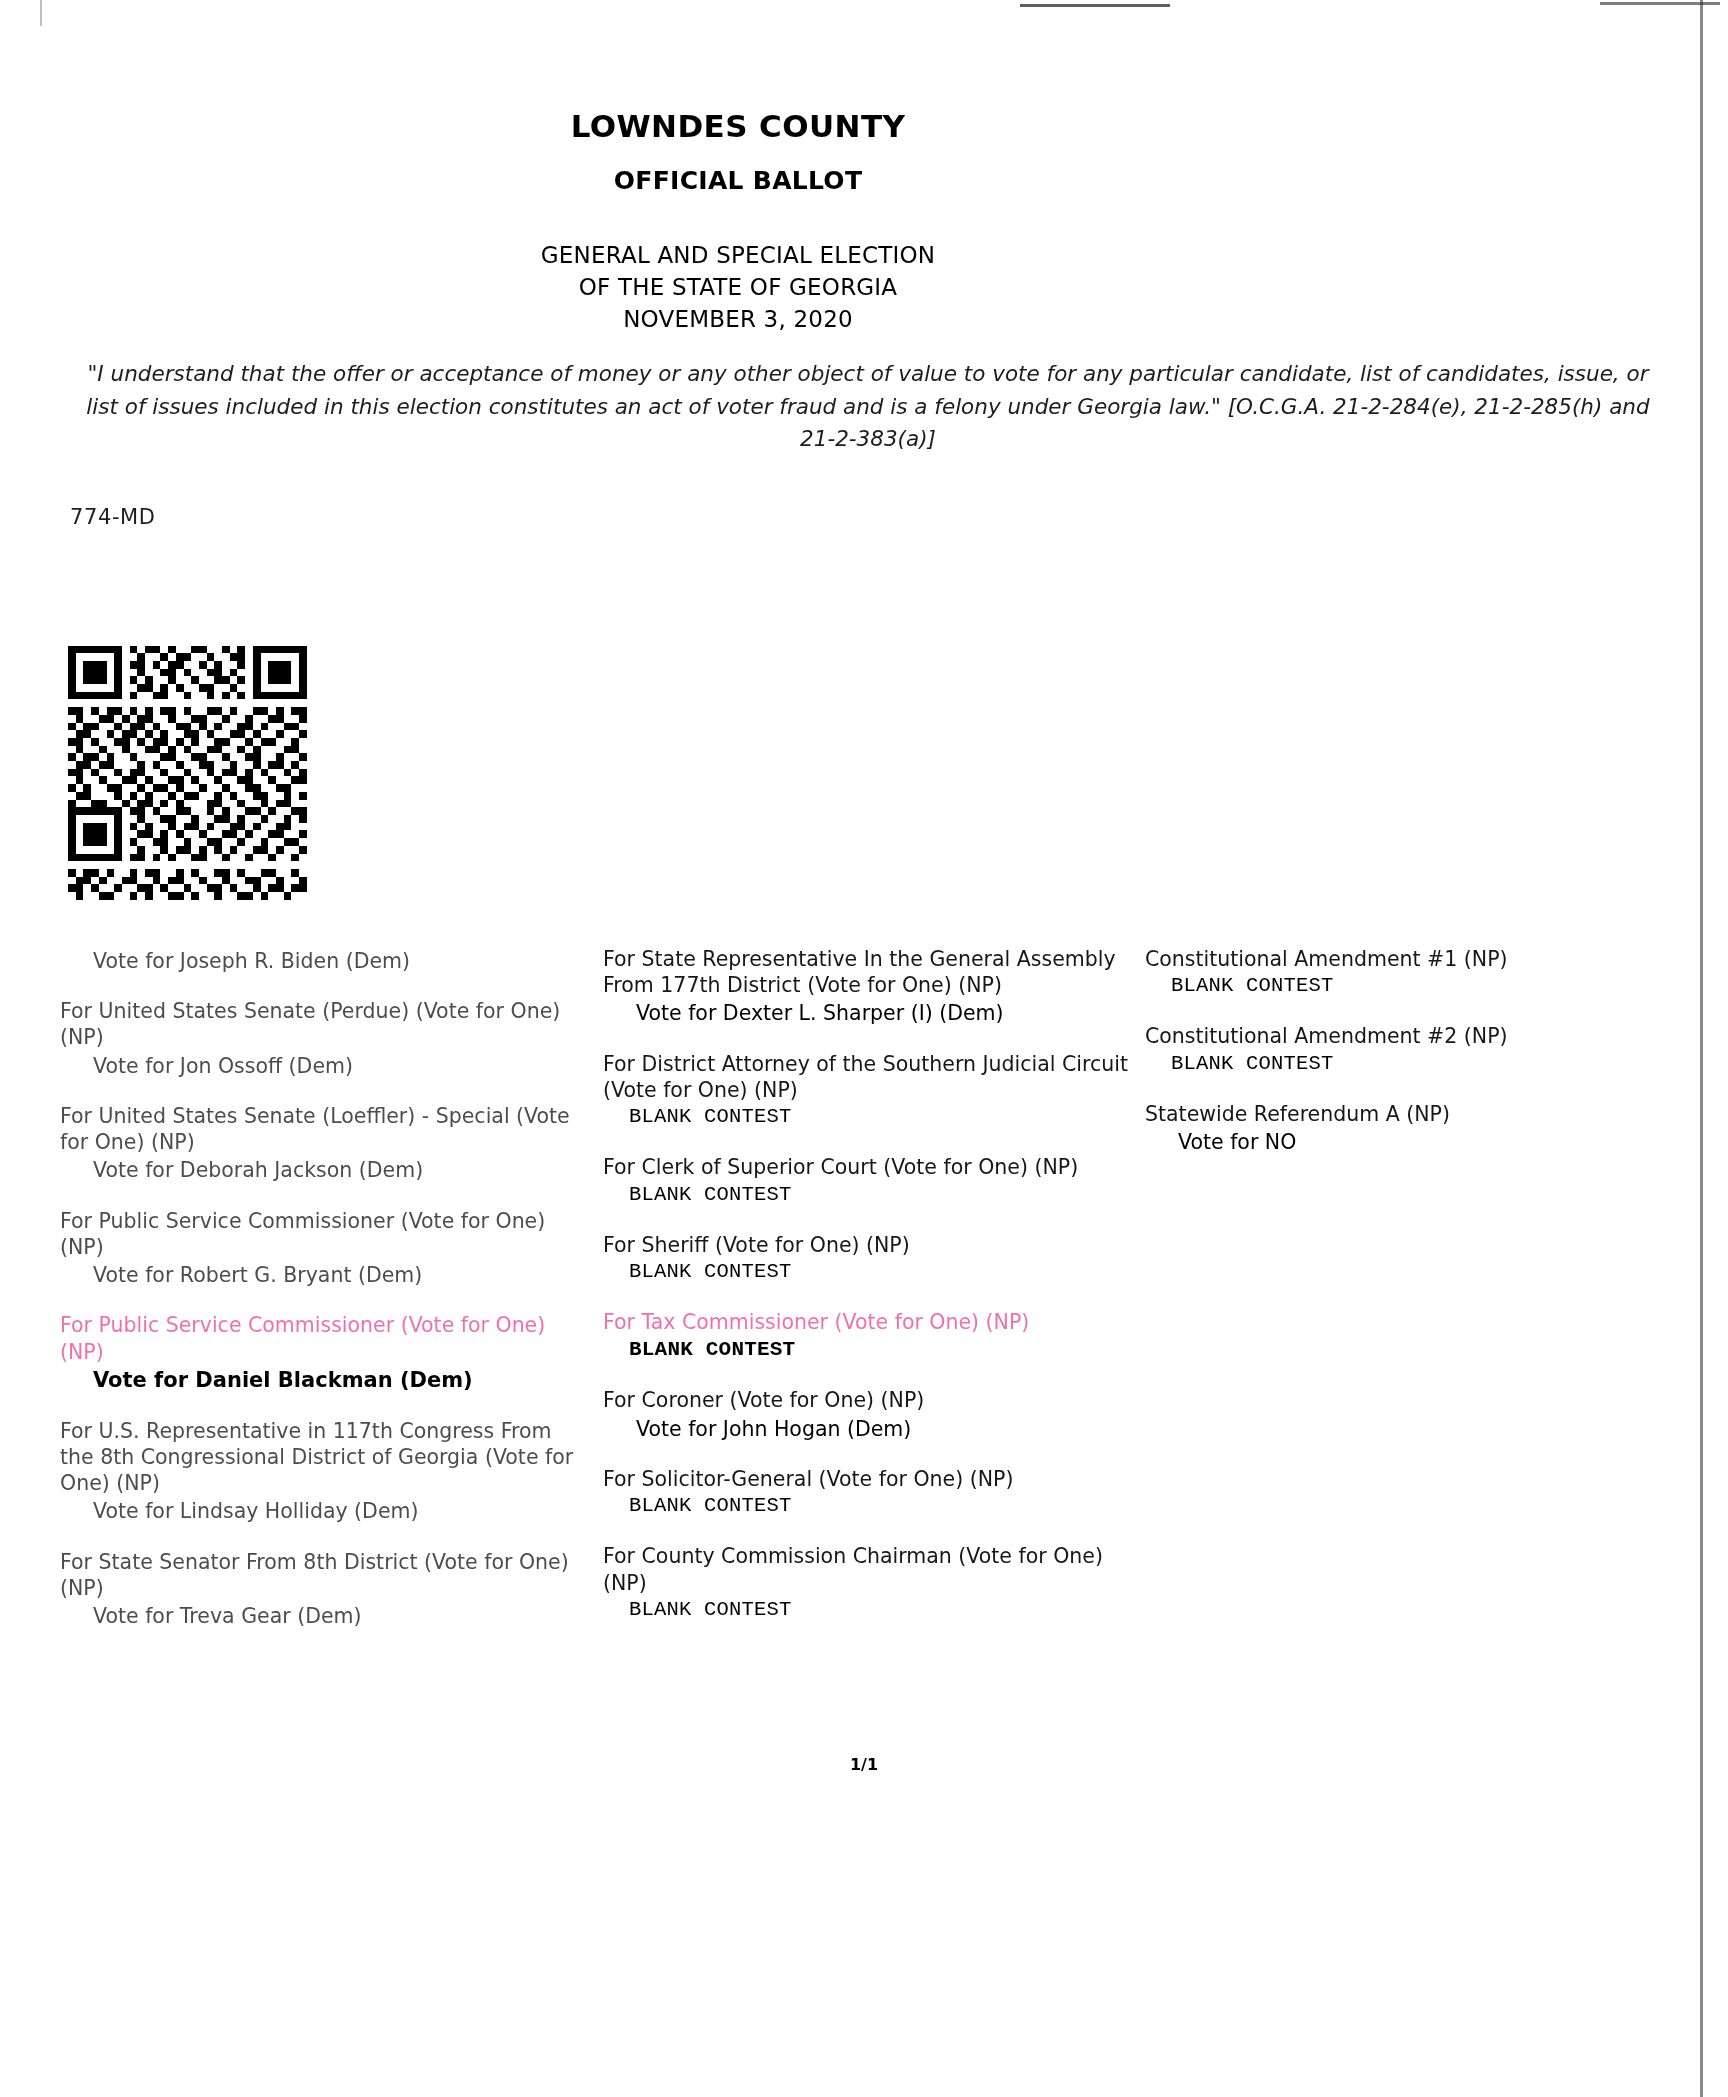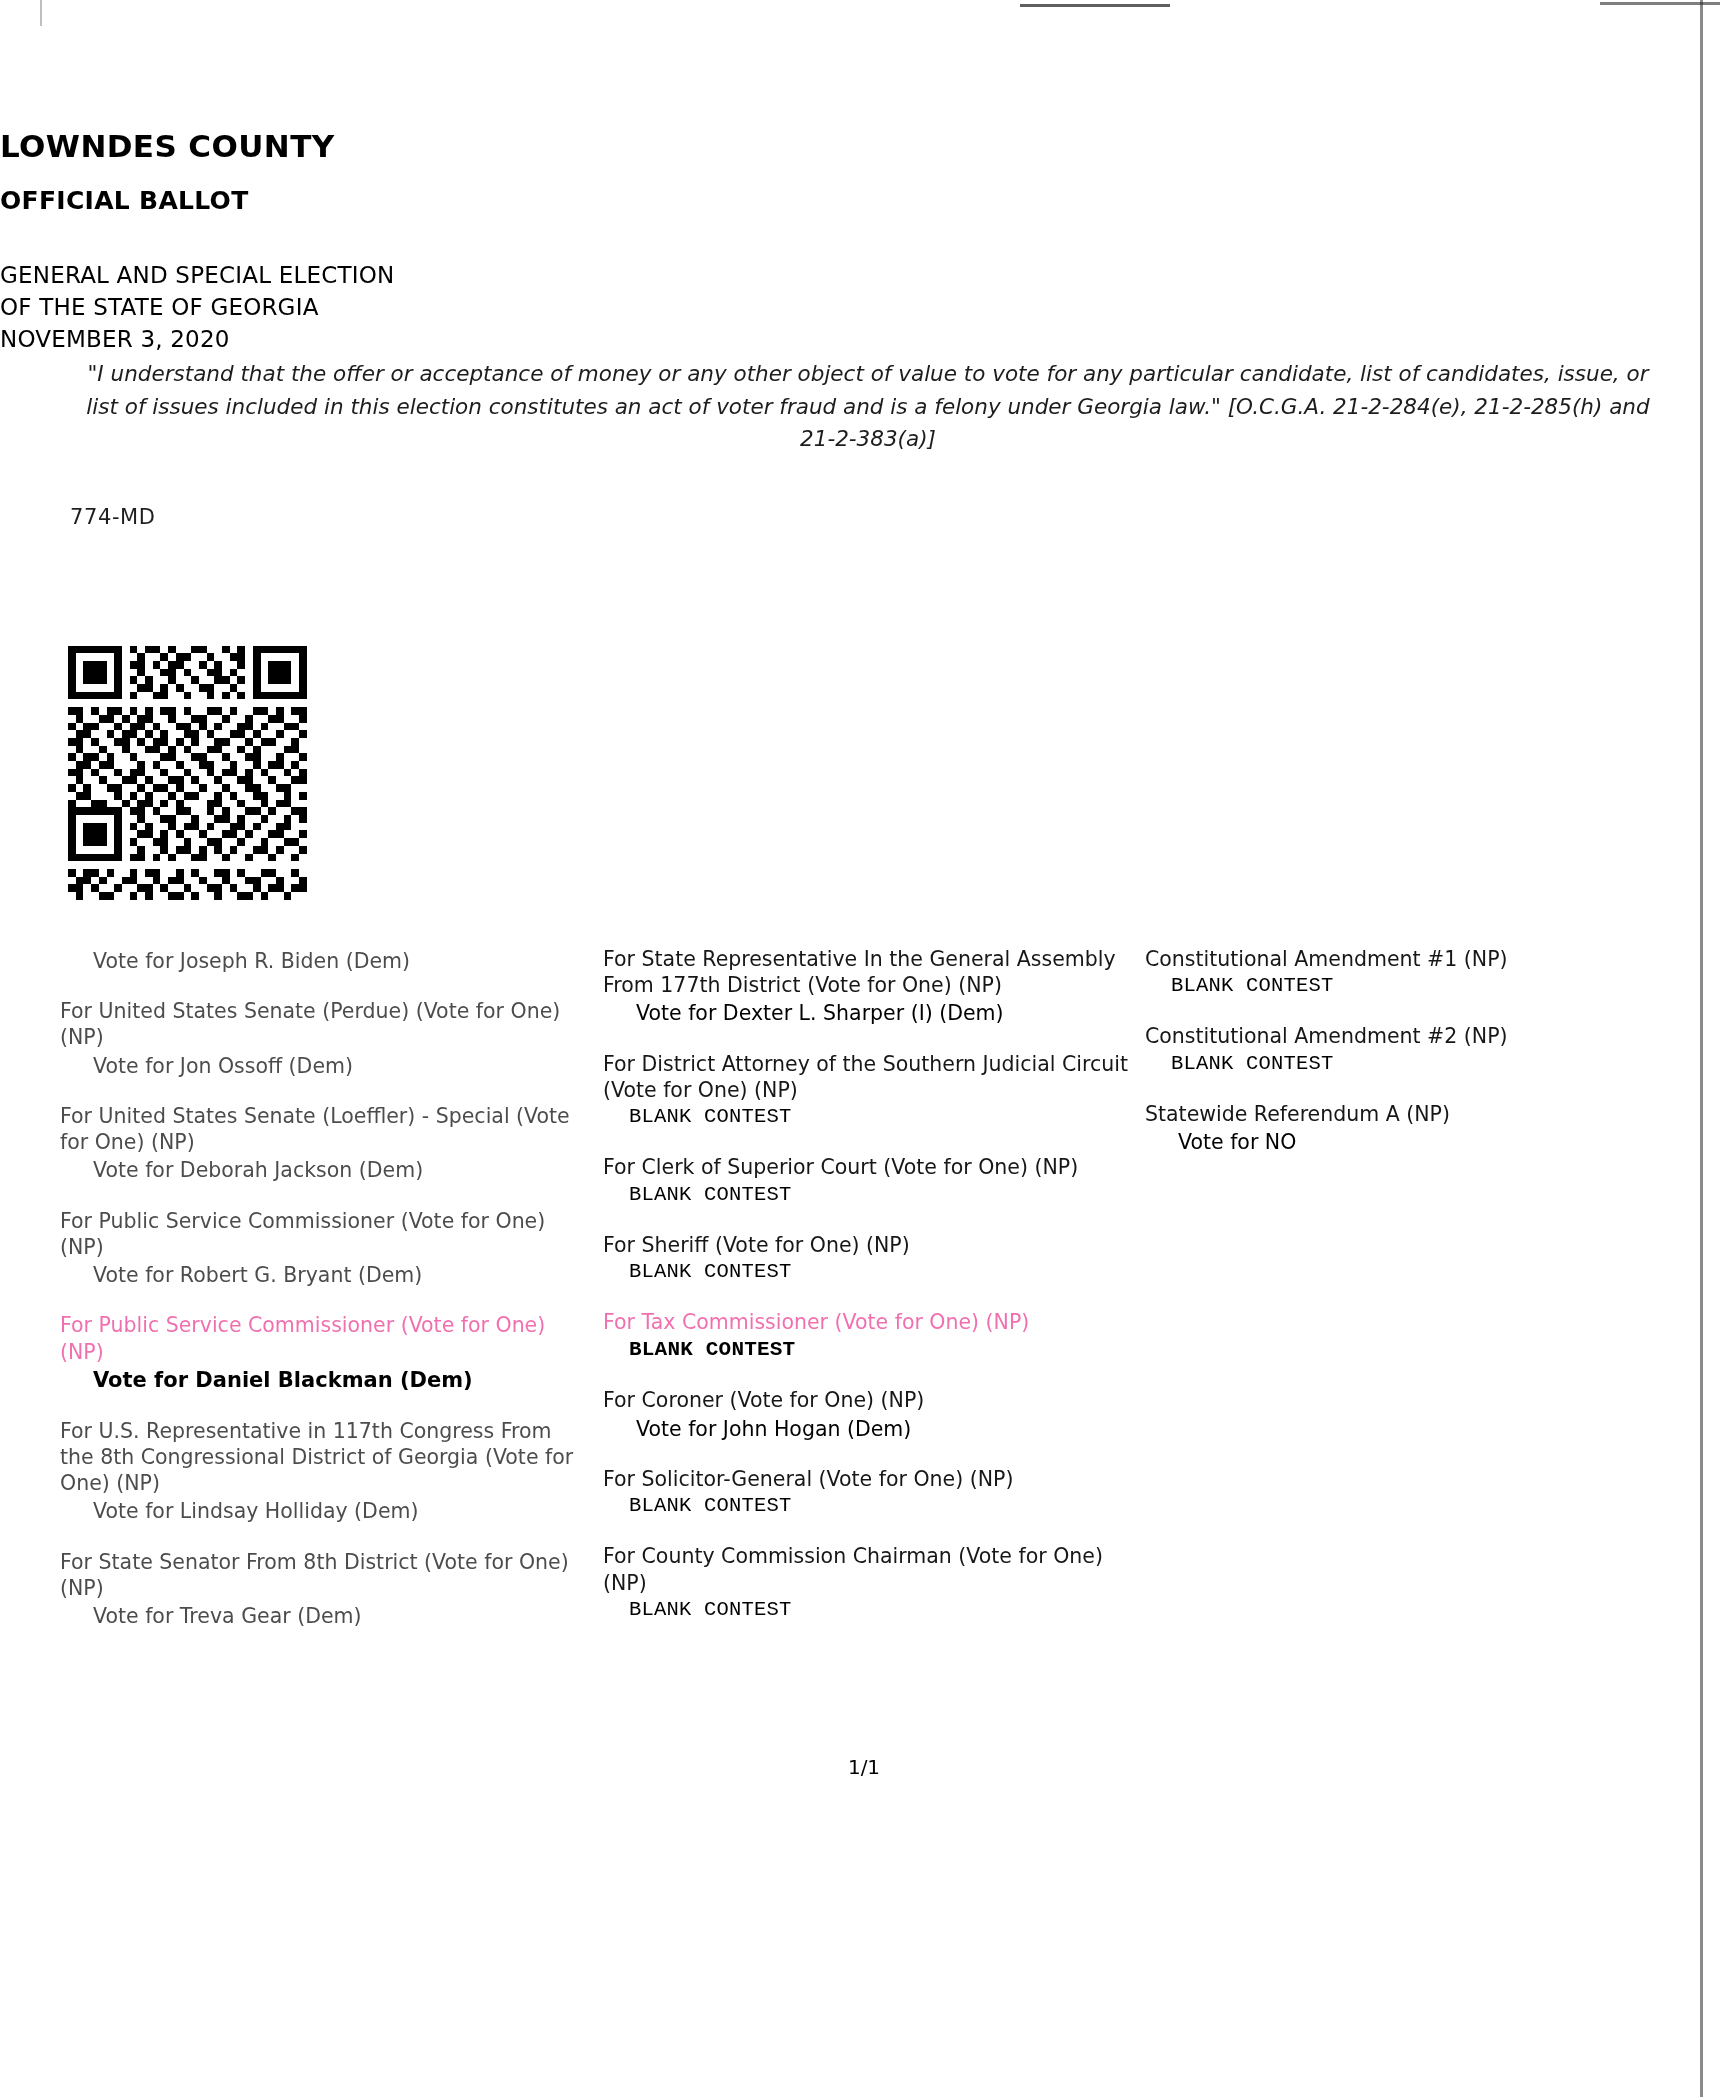--- a/index.html
+++ b/index.html
@@ -27,22 +27,23 @@
     background: #2a2a2a;
   }
   .edge-top-1 { left: 1020px; top: 4px; width: 150px; height: 3px; opacity: .75; }
   .edge-top-2 { left: 1600px; top: 2px; width: 120px; height: 3px; opacity: .6; }
   .edge-right { left: 1700px; top: 0px; width: 3px; height: 2097px; opacity: .55; }
   .edge-left  { left: 40px; top: 0px; width: 2px; height: 26px; opacity: .3; }
 
   .header {
     position: absolute;
     left: 0;
-    top: 128px;
+    top: 108px;
     width: 1476px;
+    text-align: center;
   }
   .h-county {
     font-size: 31px;
     font-weight: bold;
     letter-spacing: .4px;
     line-height: 1.2;
   }
   .h-official {
     font-size: 25px;
     font-weight: bold;
@@ -120,21 +121,22 @@
   .faded { color: #2f2f2f; opacity: .86; }
   .faded-more { color: #ec4899; opacity: .78; }
   .strong-row { font-weight: bold; font-size: 21px; }
 
   .page-number {
     position: absolute;
     left: 0;
     top: 1755px;
     width: 1728px;
     text-align: center;
-    font-size: 20px;
+    font-size: 16px;
+    font-weight: bold;
   }
 </style>
 </head>
 <body>
 
 <div class="page">
 
   <div class="edge-mark edge-top-1"></div>
   <div class="edge-mark edge-top-2"></div>
   <div class="edge-mark edge-right"></div>

